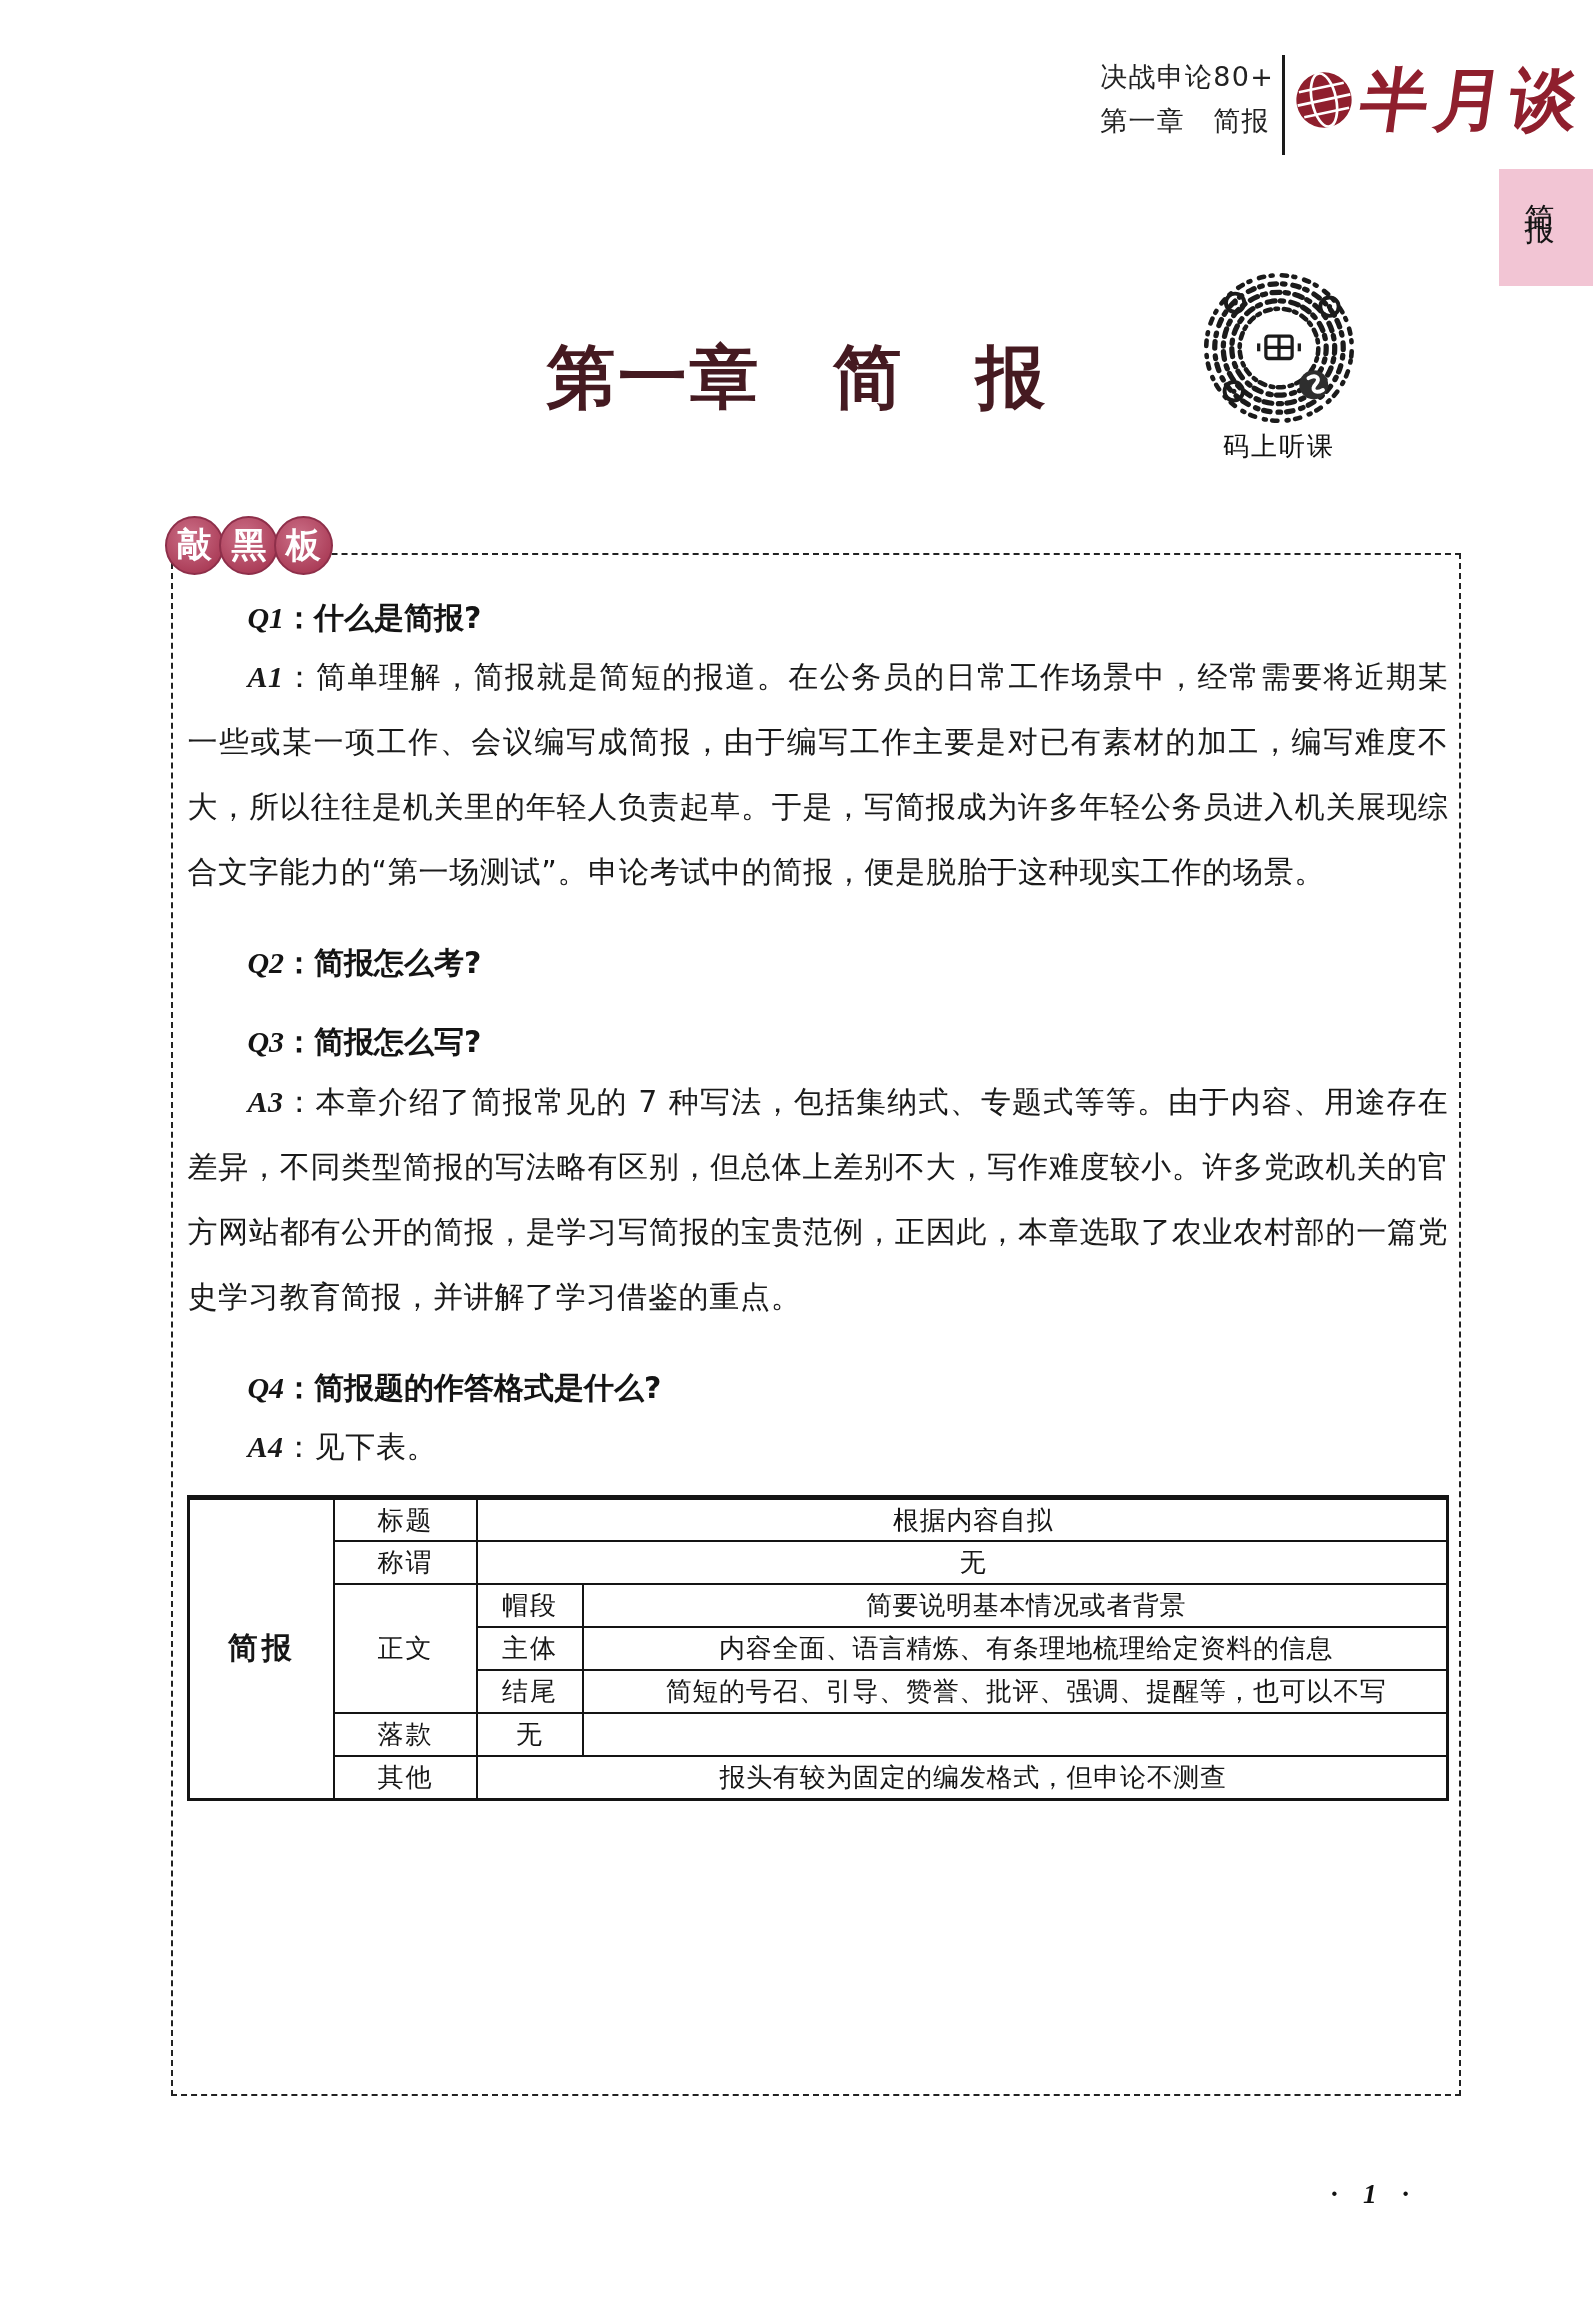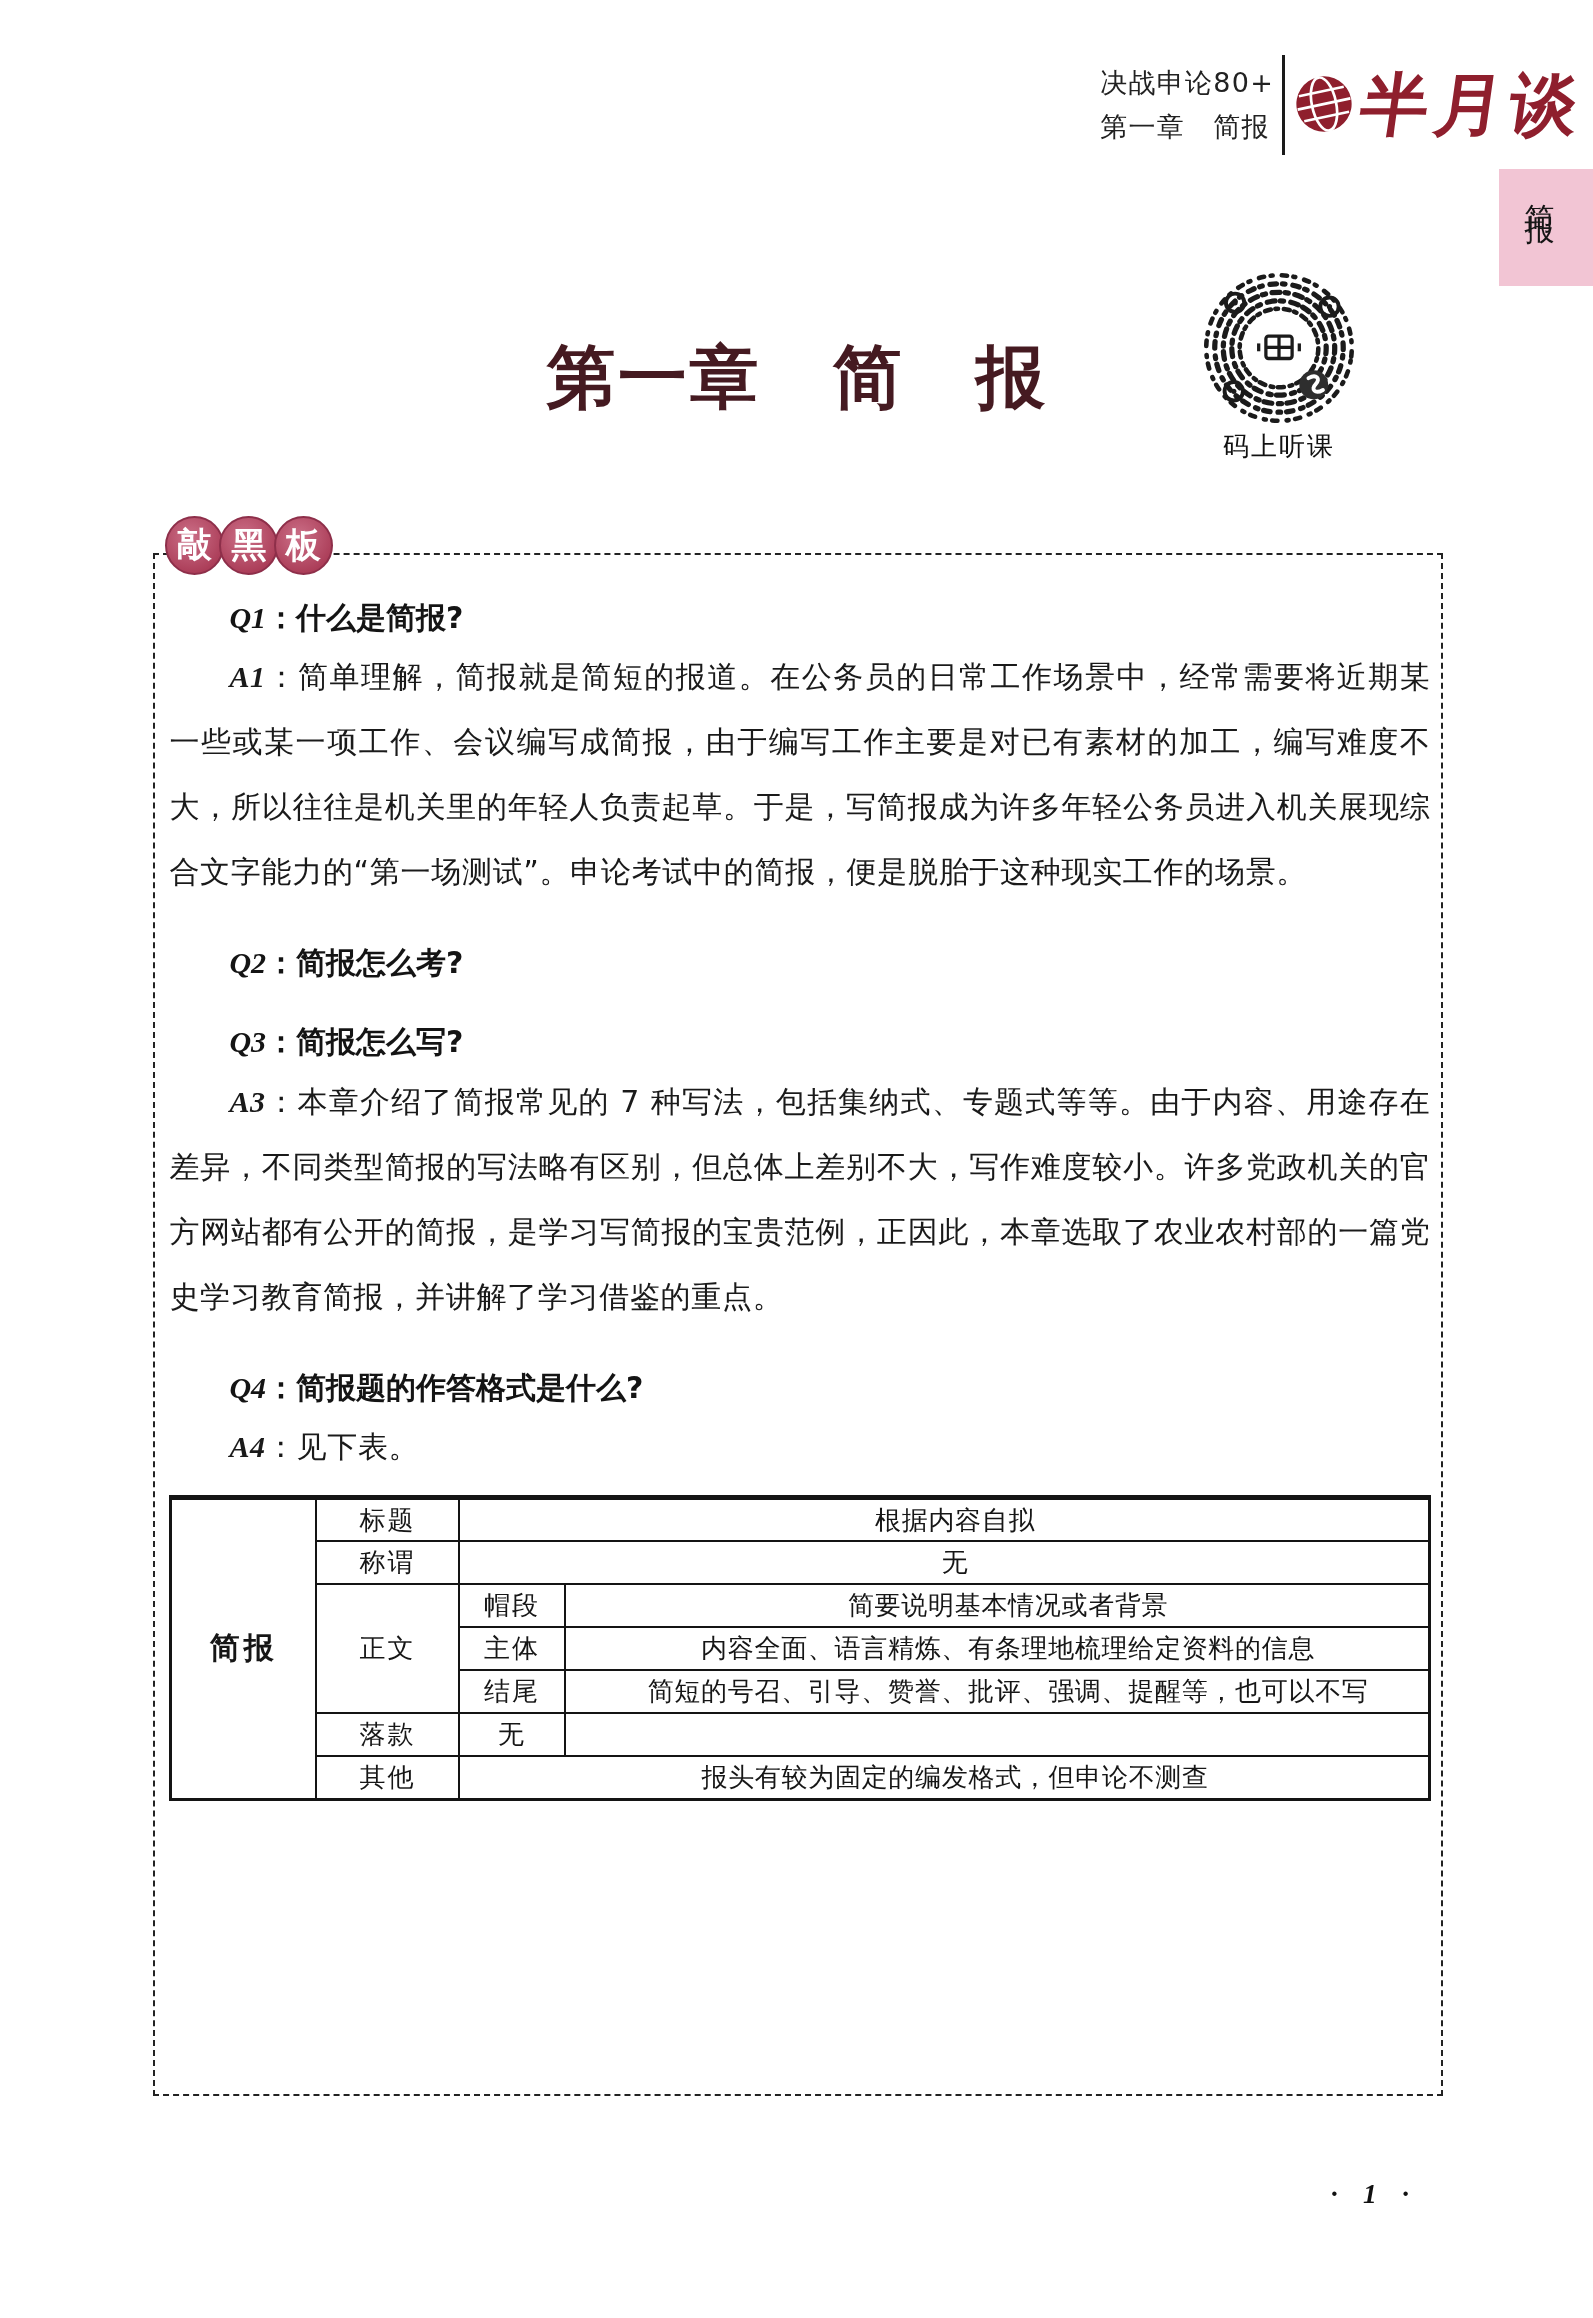--- a/index.html
+++ b/index.html
@@ -6,21 +6,21 @@
   html, body { background: #ffffff; }
   body {
     width: 1594px; height: 2319px;
     position: relative;
     font-family: "DejaVu Sans", "Liberation Sans", sans-serif;
     color: #1c1c1c;
     overflow: hidden;
   }
 
   
-  .header { position: absolute; top: 55px; right: 9.2px; display: flex; align-items: center; gap: 8px; }
+  .header { position: absolute; top: 55px; right: 9.2px; display: flex; align-items: flex-start; gap: 8px; }
   .header-meta { text-align: left; font-size: 27px; line-height: 1.62; letter-spacing: 1.3px; color: #222; font-weight: 500; }
   .header-divider { width: 2.6px; height: 100px; background: #1a1a1a; }
   .brand { display: flex; align-items: center; gap: 6.5px; }
   .brand-name {
     font-size: 68px; font-weight: bold; color: #8f1f2d;
     transform: skewX(-8deg); letter-spacing: 6.5px;
     font-family: "Liberation Serif", "DejaVu Serif", serif;
   }
 
   
@@ -48,21 +48,21 @@
     width: 59px; height: 59px; border-radius: 50%;
     background: radial-gradient(circle at 42% 35%, #cc7088, #ab3d58 75%);
     border: 2.6px solid #8e2f4a;
     color: #fff; font-size: 35px; font-weight: bold;
     display: flex; align-items: center; justify-content: center;
     margin-right: -4.6px;
   }
 
   
   .board {
-    position: absolute; left: 153px; top: 553px; width: 1290px; height: 1543px;
+    position: absolute; left: 171px; top: 553px; width: 1290px; height: 1543px;
     border: 2.6px dashed #222;
     padding: 23.6px 10.5px 0 14.4px;
     overflow: hidden; z-index: 2; background: transparent;
   }
   .q-head {
     font-size: 30px; font-weight: bold; color: #141414;
     text-indent: 60px; line-height: 41px; margin-top: 38px;
   }
   .q-head.first { margin-top: 18.3px; }
   .para {

